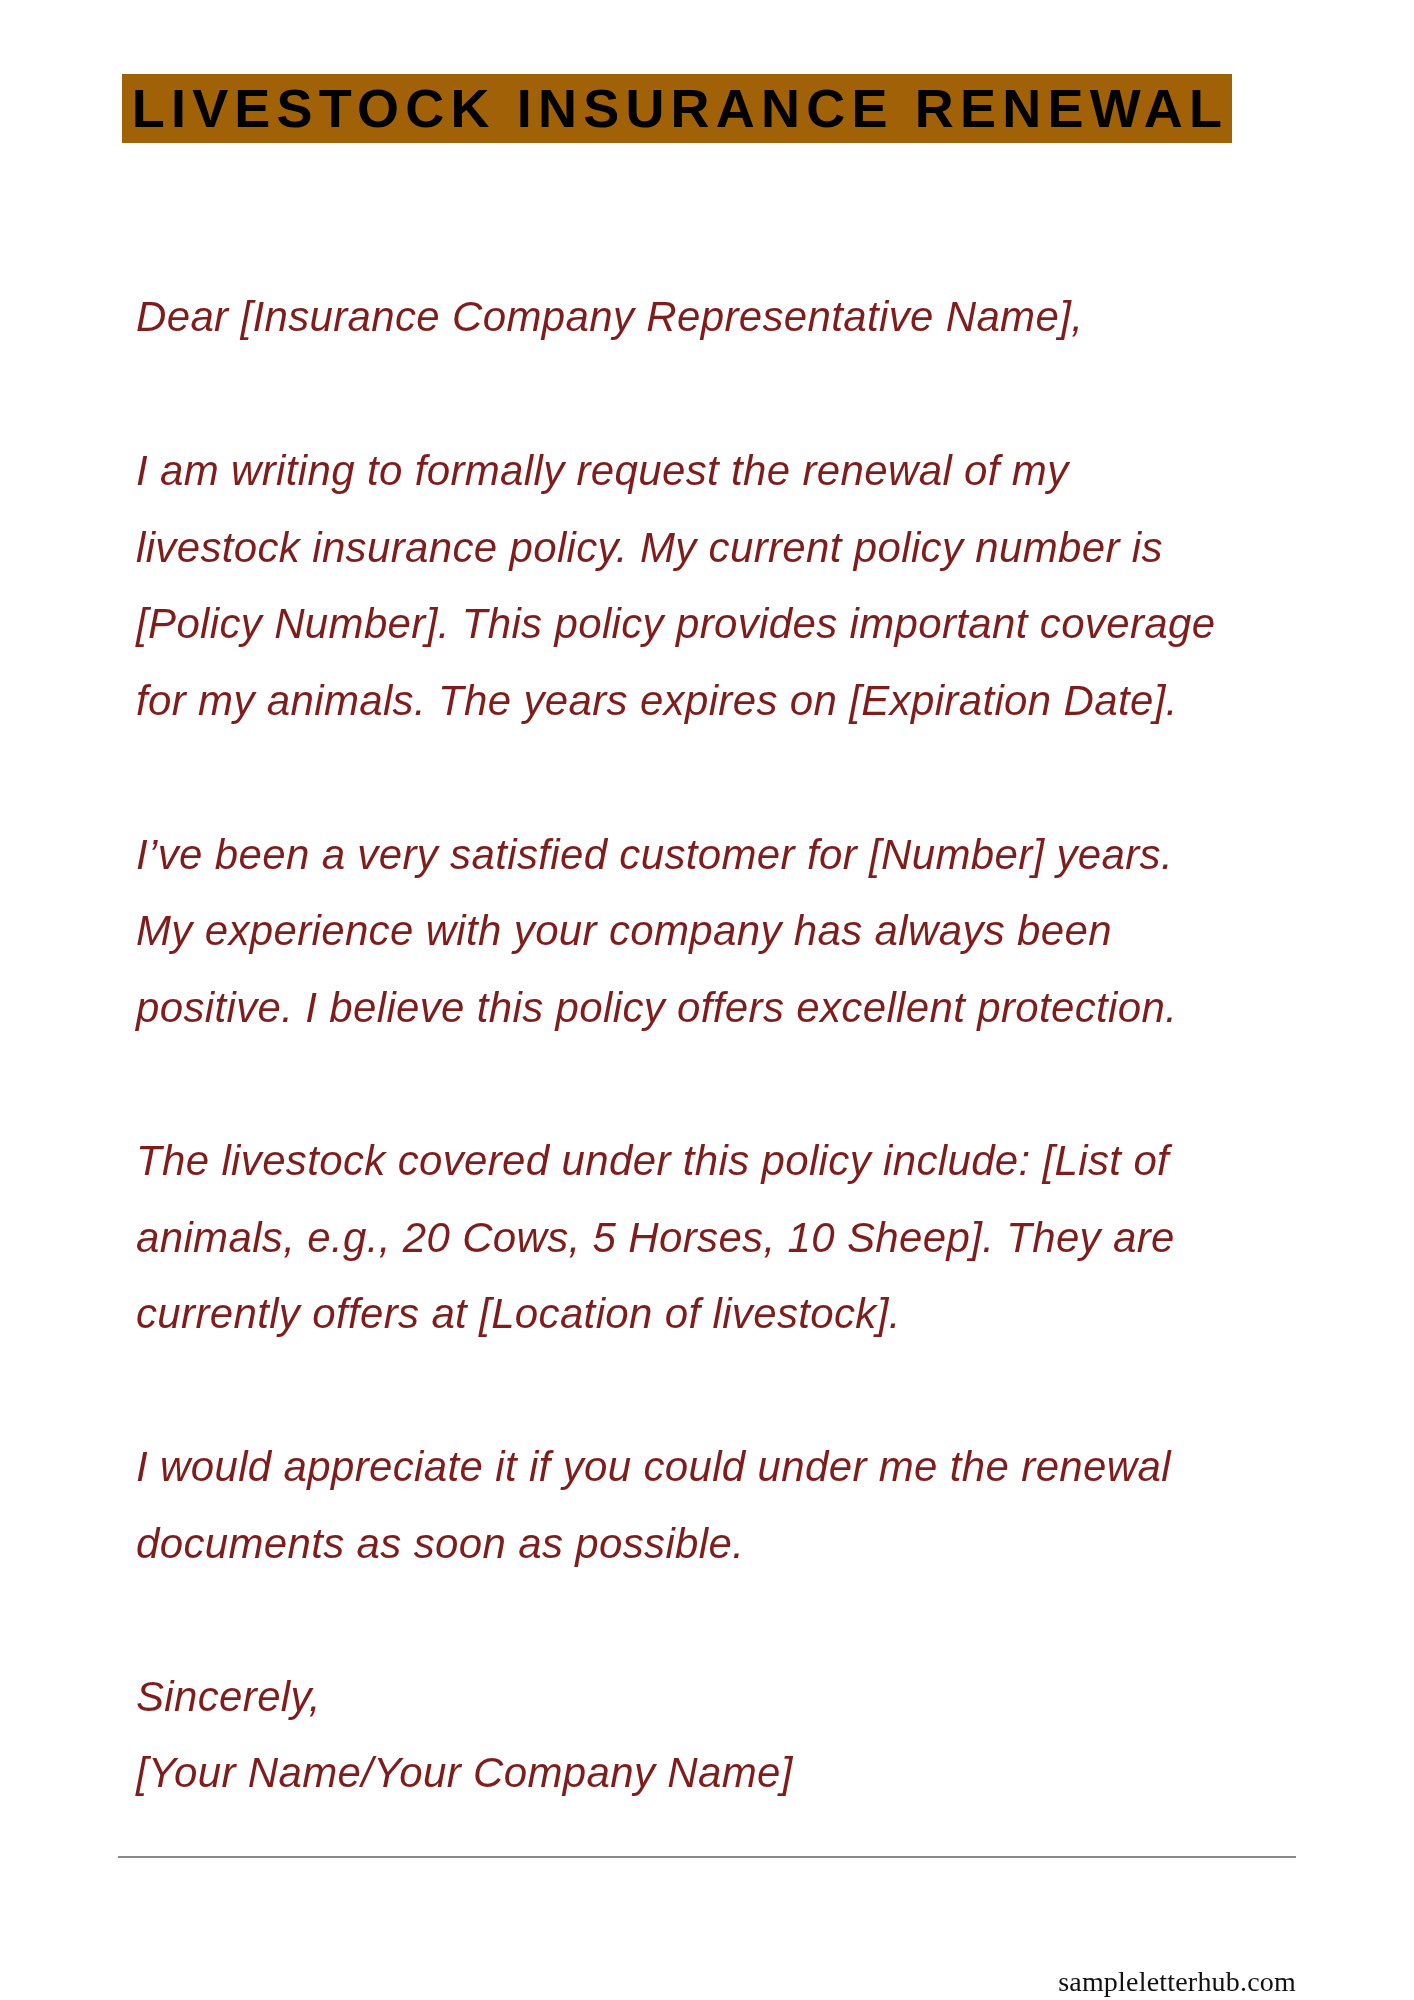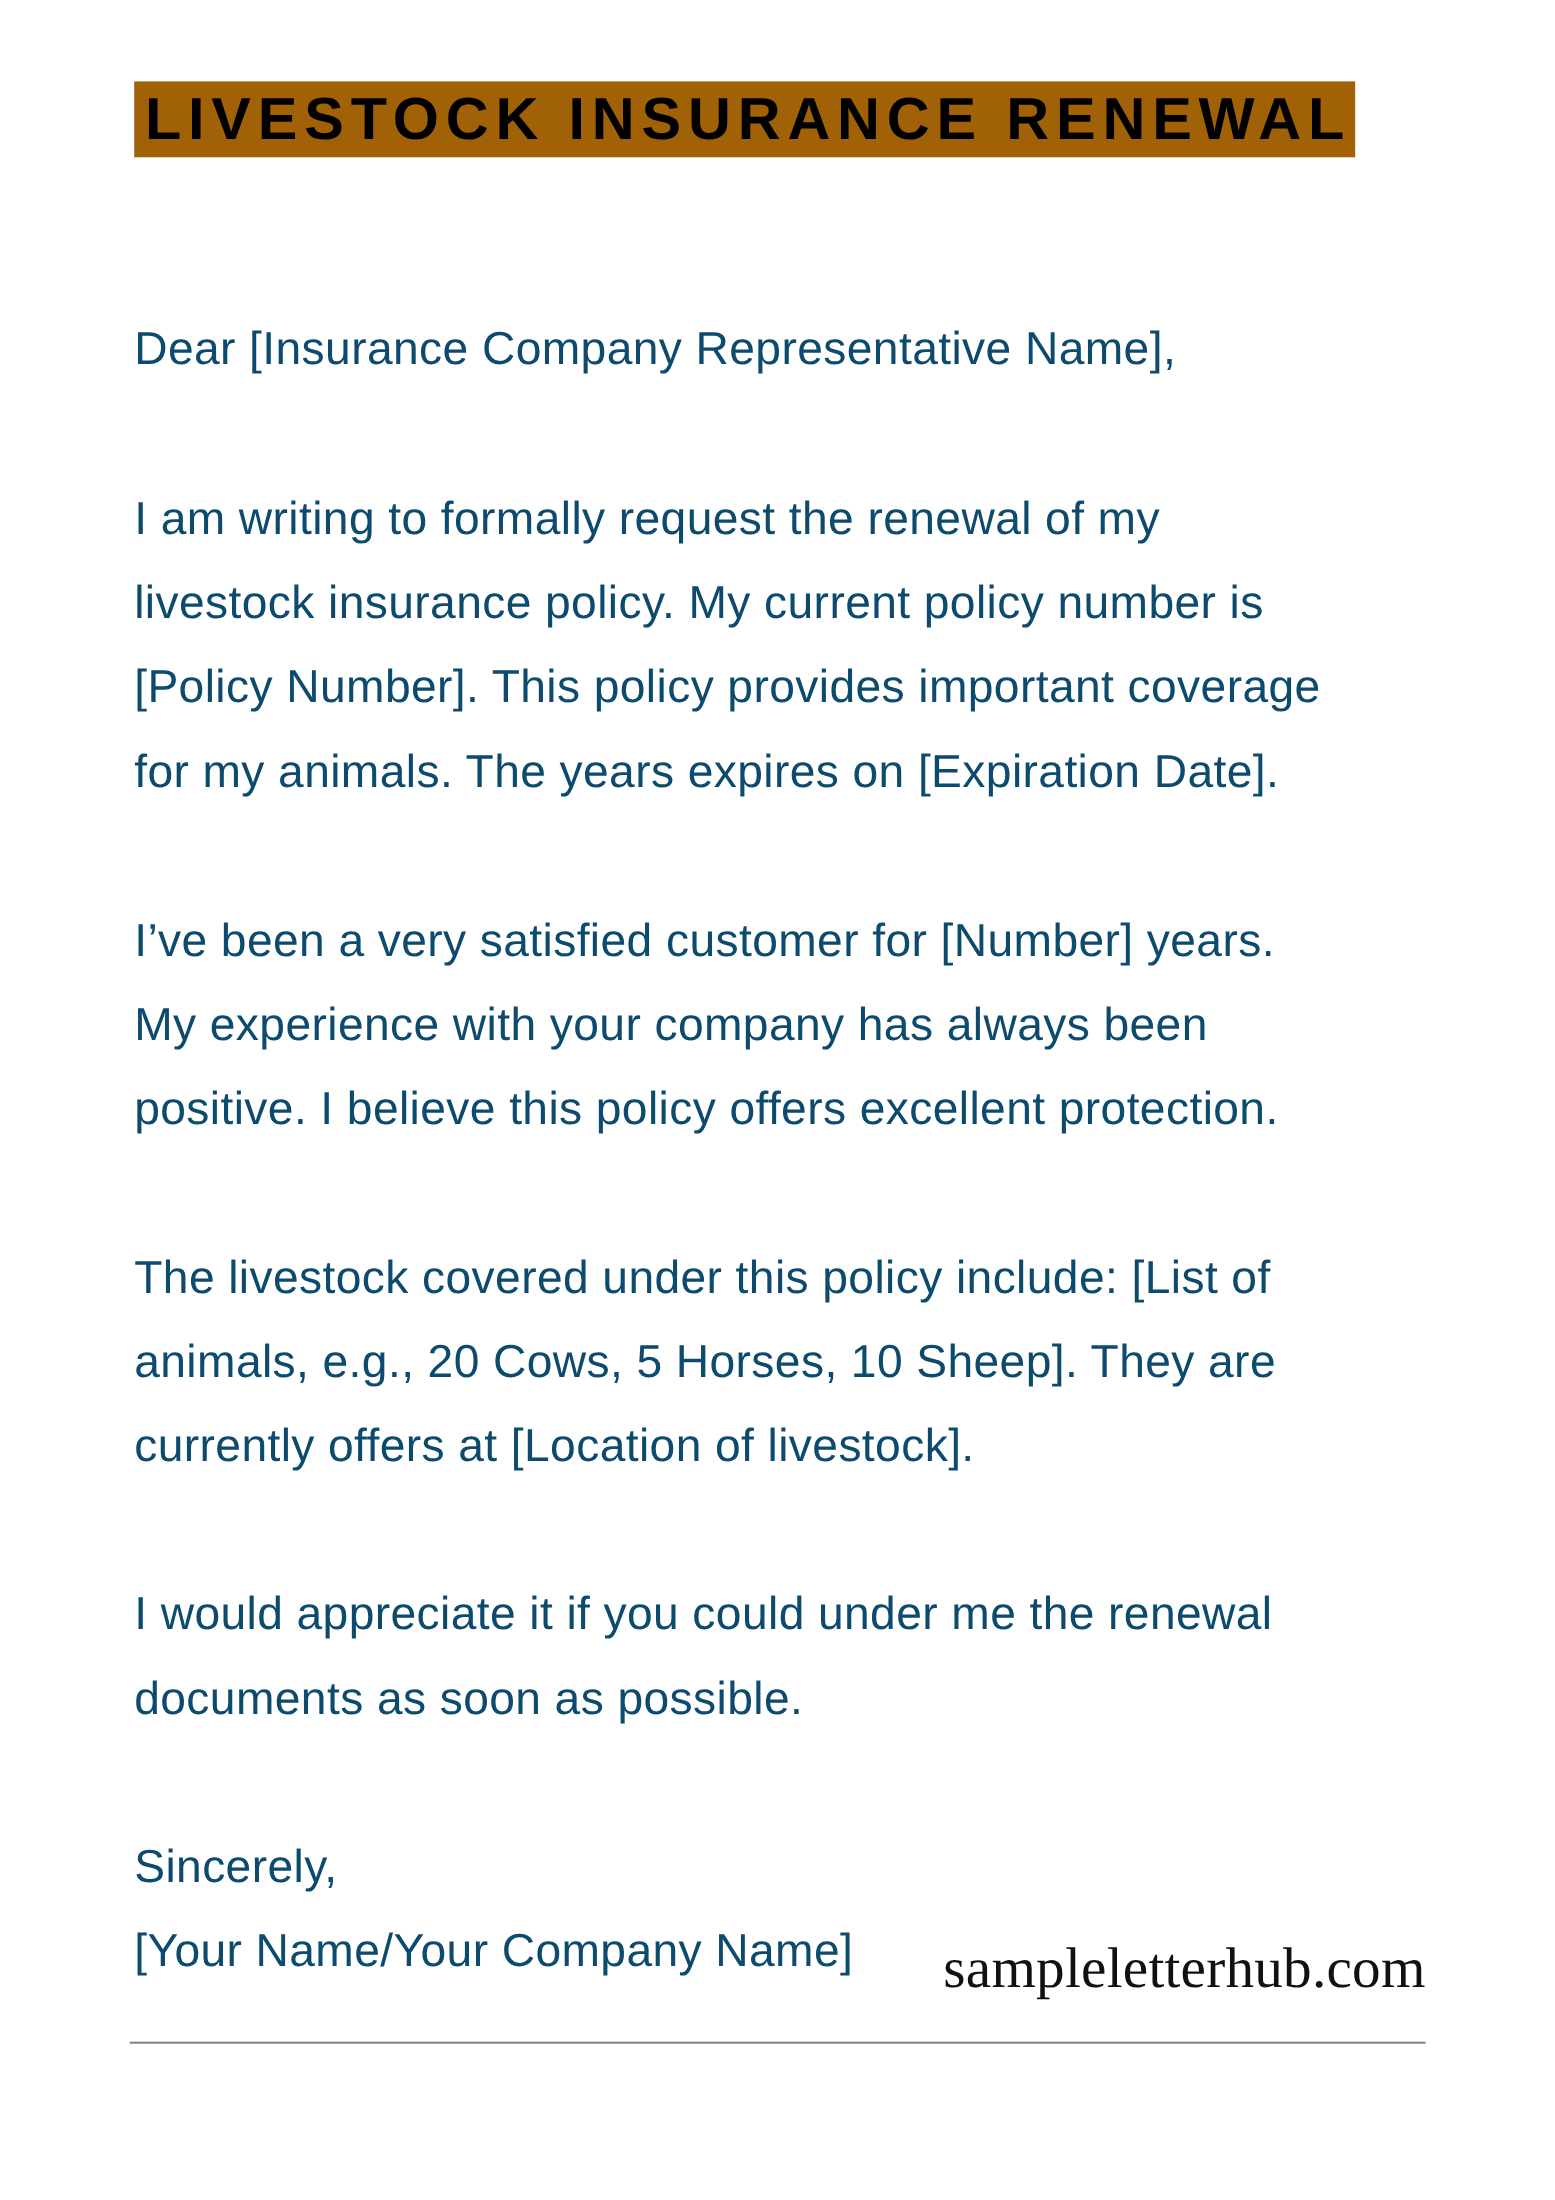--- a/index.html
+++ b/index.html
@@ -44,41 +44,42 @@
     .title-row.r2 { height: 76px; }
 
     .letter {
       position: absolute;
       left: 122px;
       top: 0;
       width: 1260px;
     }
     .line {
       position: absolute;
-      left: 0;
+      left: 14px;
       font-size: 42px;
       letter-spacing: 0.35px;
       white-space: nowrap;
       line-height: 1;
-      color: #0c4a6e;
+      color: #7f1d1d;
+      font-style: italic;
     }
     .rule {
       position: absolute;
       left: 118px;
       top: 1856px;
       width: 1178px;
       height: 2px;
       background: #8a8a8a;
     }
     .footer {
       position: absolute;
       right: 118px;
-      top: 1764px;
+      top: 1968px;
       font-family: "Liberation Serif", "DejaVu Serif", serif;
-      font-size: 52px;
+      font-size: 28px;
       letter-spacing: 0.2px;
       color: #111111;
       white-space: nowrap;
       line-height: 1;
     }
   </style>
 </head>
 <body>
 
 <header class="title-wrap">

